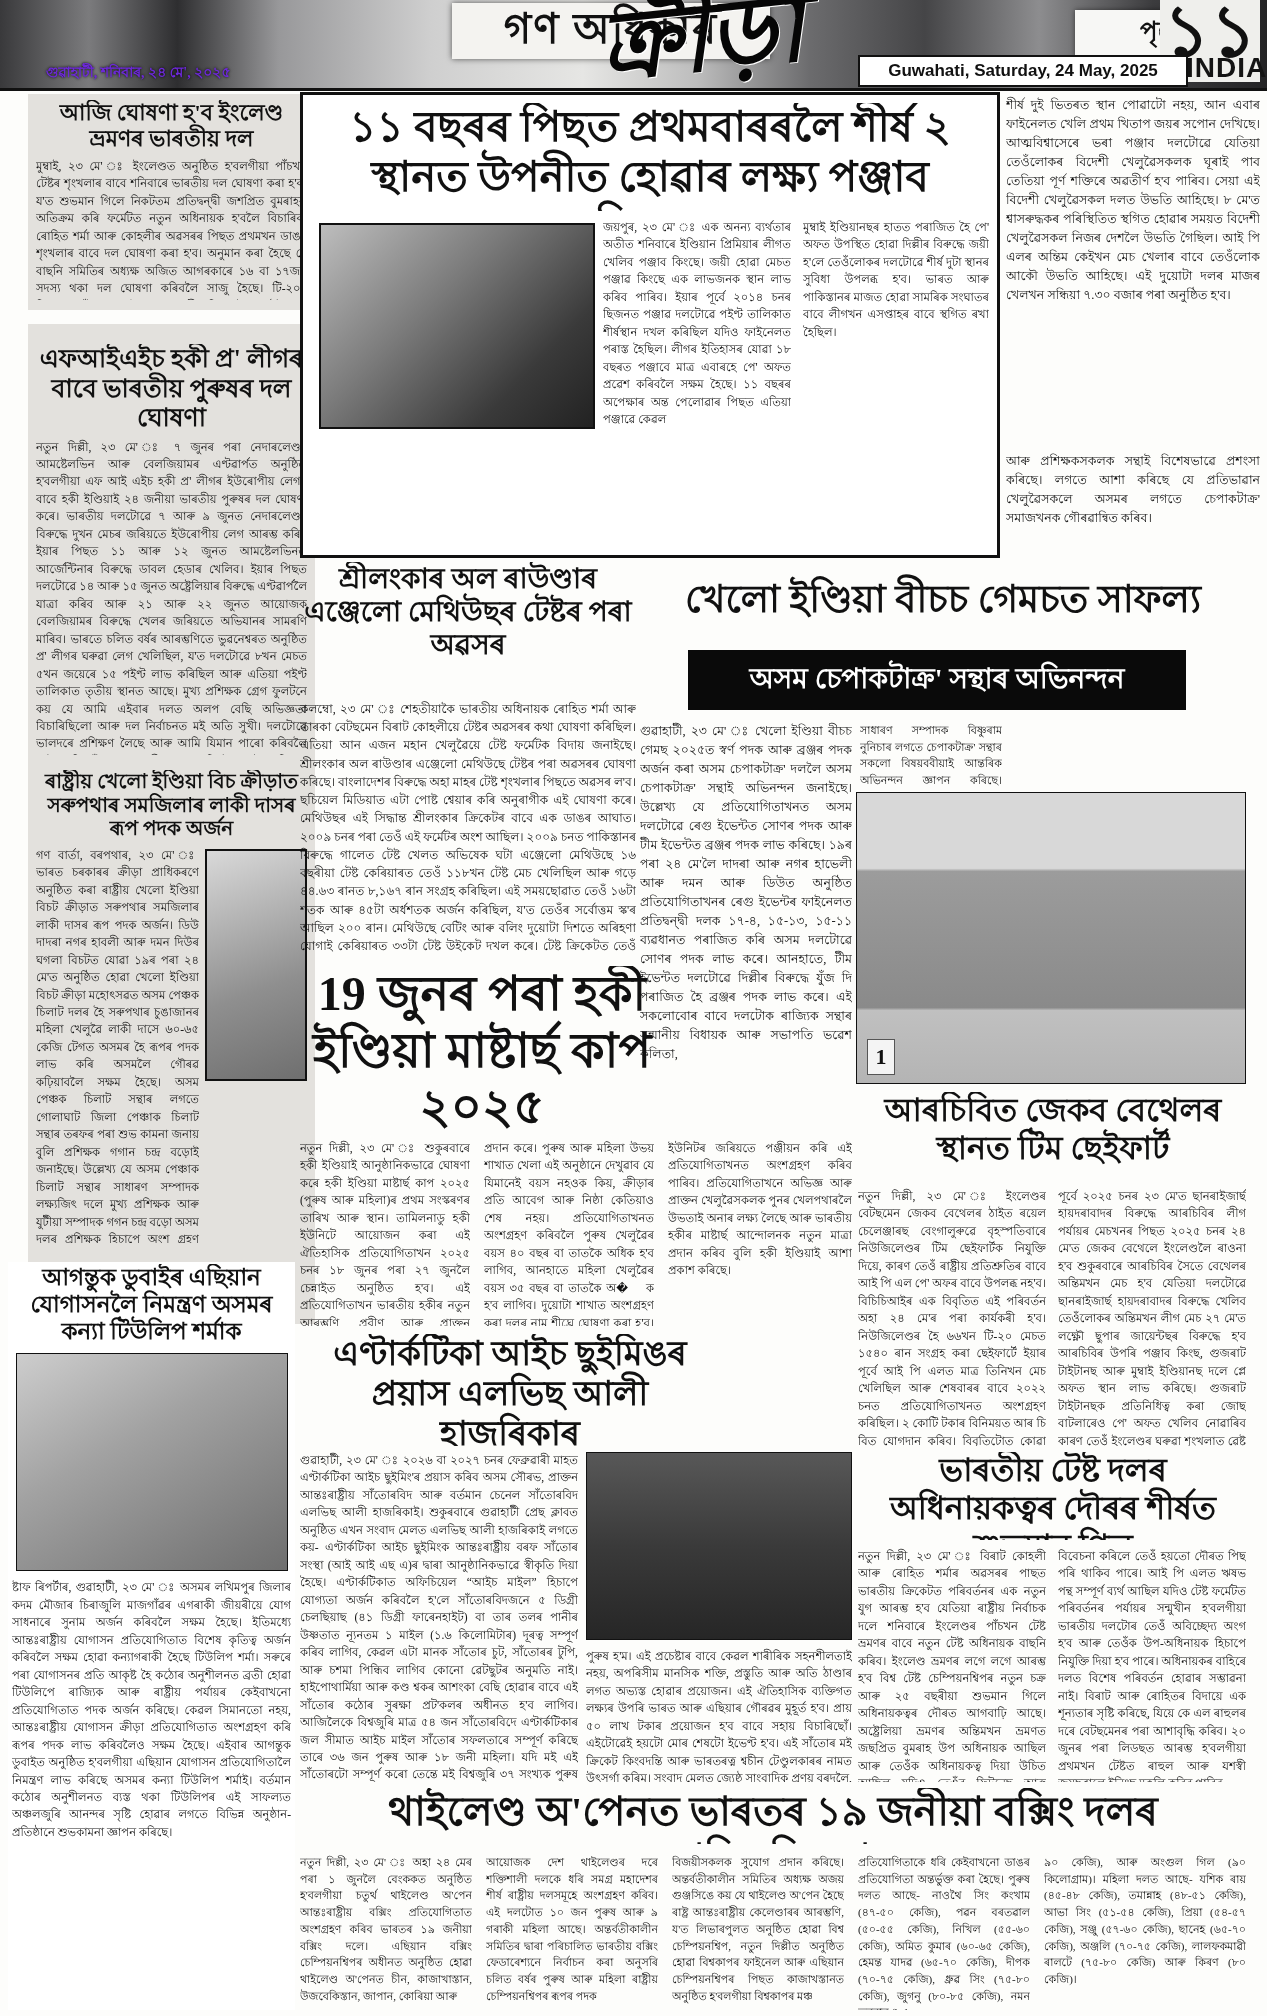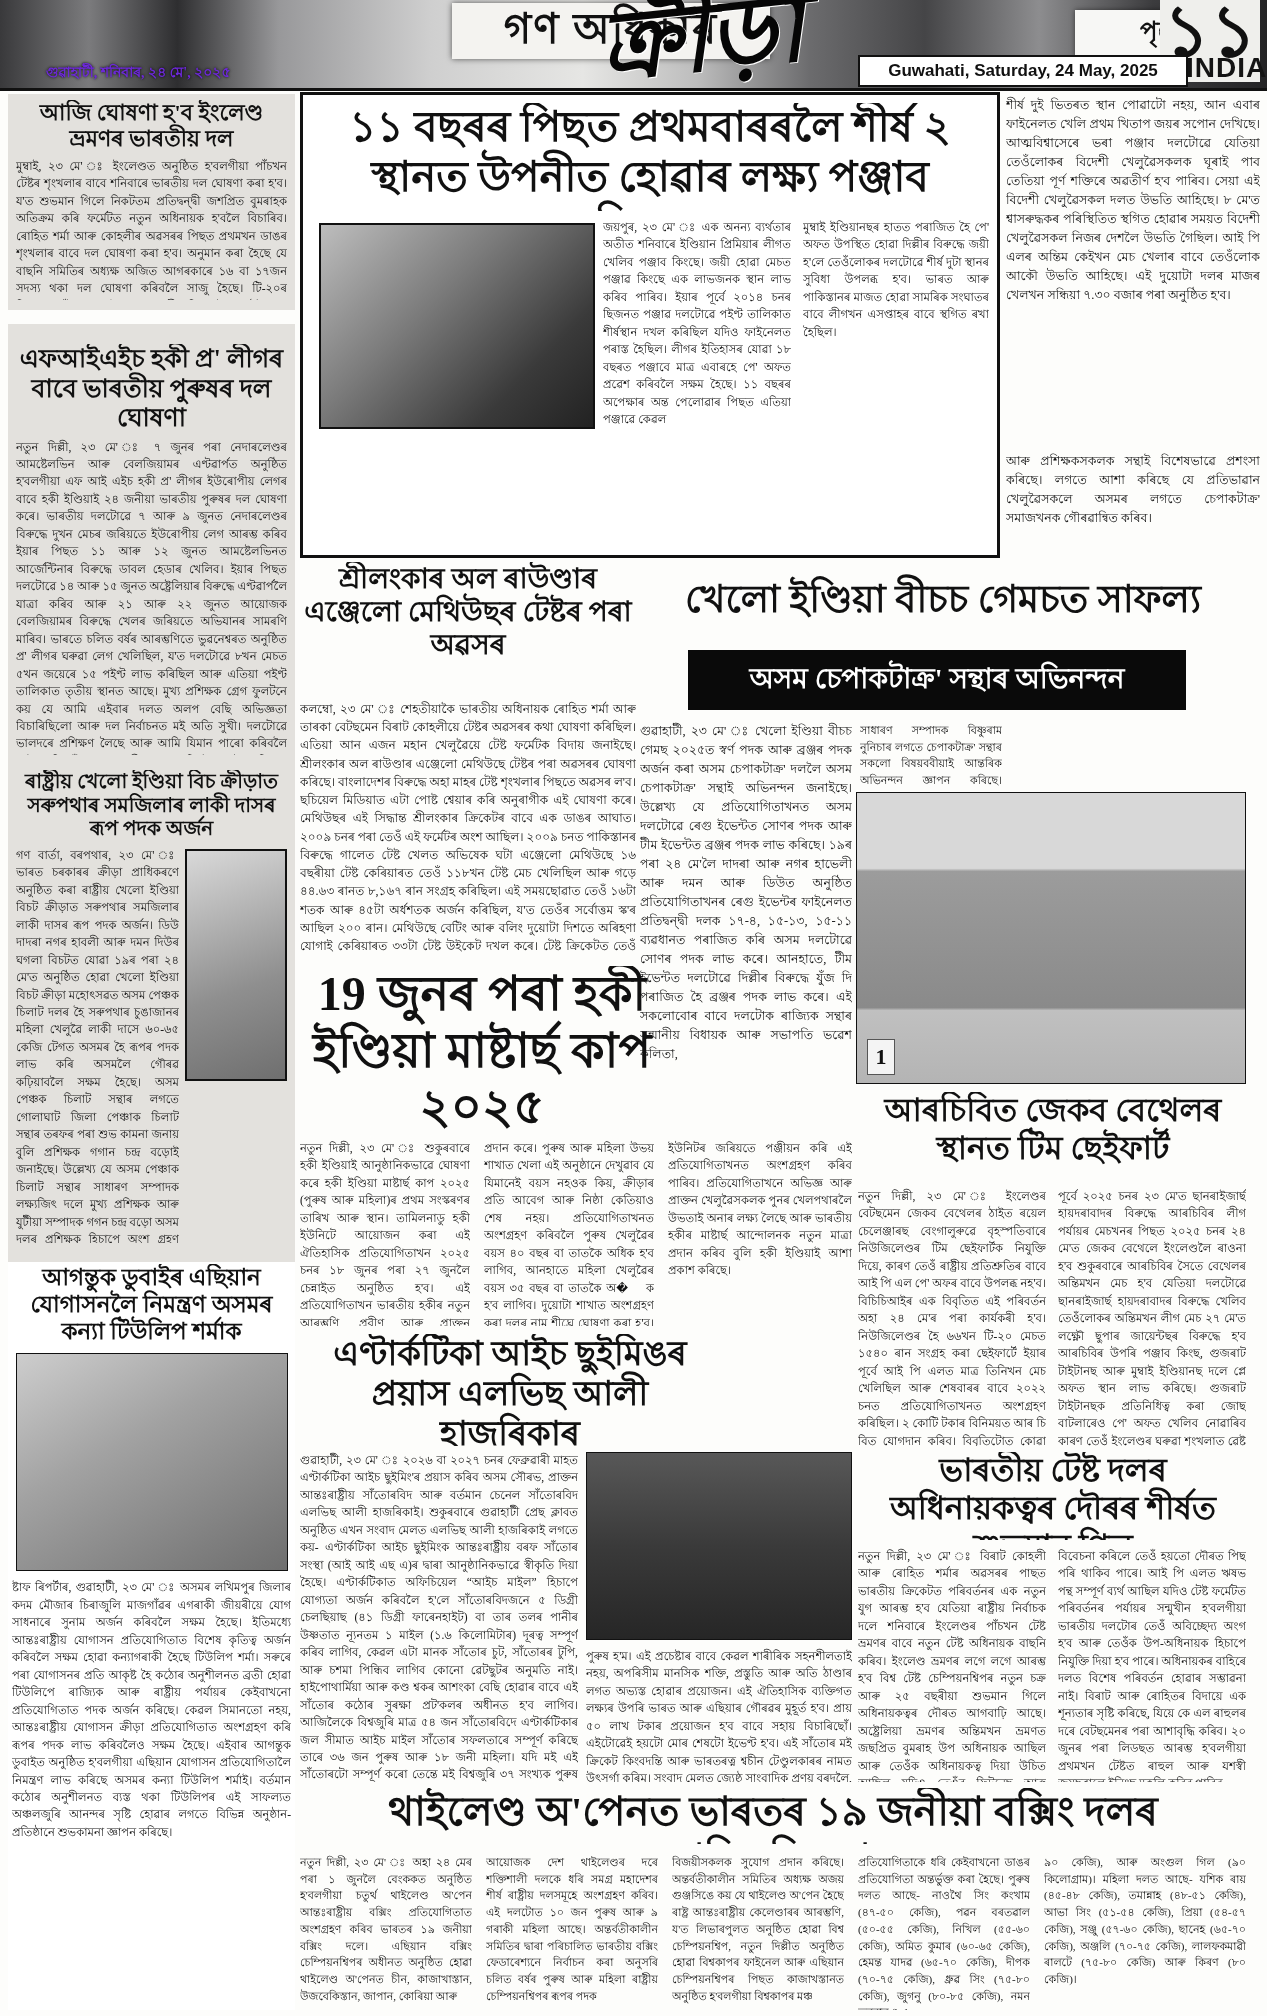--- a/index.html
+++ b/index.html
@@ -22,21 +22,21 @@
   .page-num{left:1160px;top:-10px;width:100px;height:92px;background:#efefec;display:flex;
     align-items:center;justify-content:center;font-size:72px;font-weight:bold;}
   .date-en{left:858px;top:55px;width:326px;height:28px;background:#fff;border:2px solid #111;
     display:flex;align-items:center;justify-content:center;font-family:"Liberation Sans","DejaVu Sans",sans-serif;
     font-size:17px;font-weight:bold;z-index:41;}
   .brand{left:1186px;top:52px;font-family:"Liberation Sans","DejaVu Sans",sans-serif;
     font-size:28px;font-weight:900;color:#141414;z-index:41;letter-spacing:1px;}
   
   .hl{font-weight:bold;text-align:center;line-height:1.18;overflow:hidden;}
   .body-txt{text-align:justify;line-height:1.52;overflow:hidden;}
-  .gray-panel{background:#e3e1dd;}
+  .gray-panel{background:#e3e1dd;margin-left:20px;}
   .photo{border:2px solid #111;box-sizing:border-box;}
   .subhead-box{background:#0a0a0a;color:#fff;display:flex;align-items:center;justify-content:center;
     font-weight:bold;overflow:hidden;}
   .marker1{position:absolute;left:10px;bottom:8px;width:26px;height:34px;background:#f4f4f4;
     color:#111;display:flex;align-items:center;justify-content:center;font-weight:bold;font-size:22px;border:1px solid #555;}
 </style>
 </head>
 <body>
 
 <div id="page">

